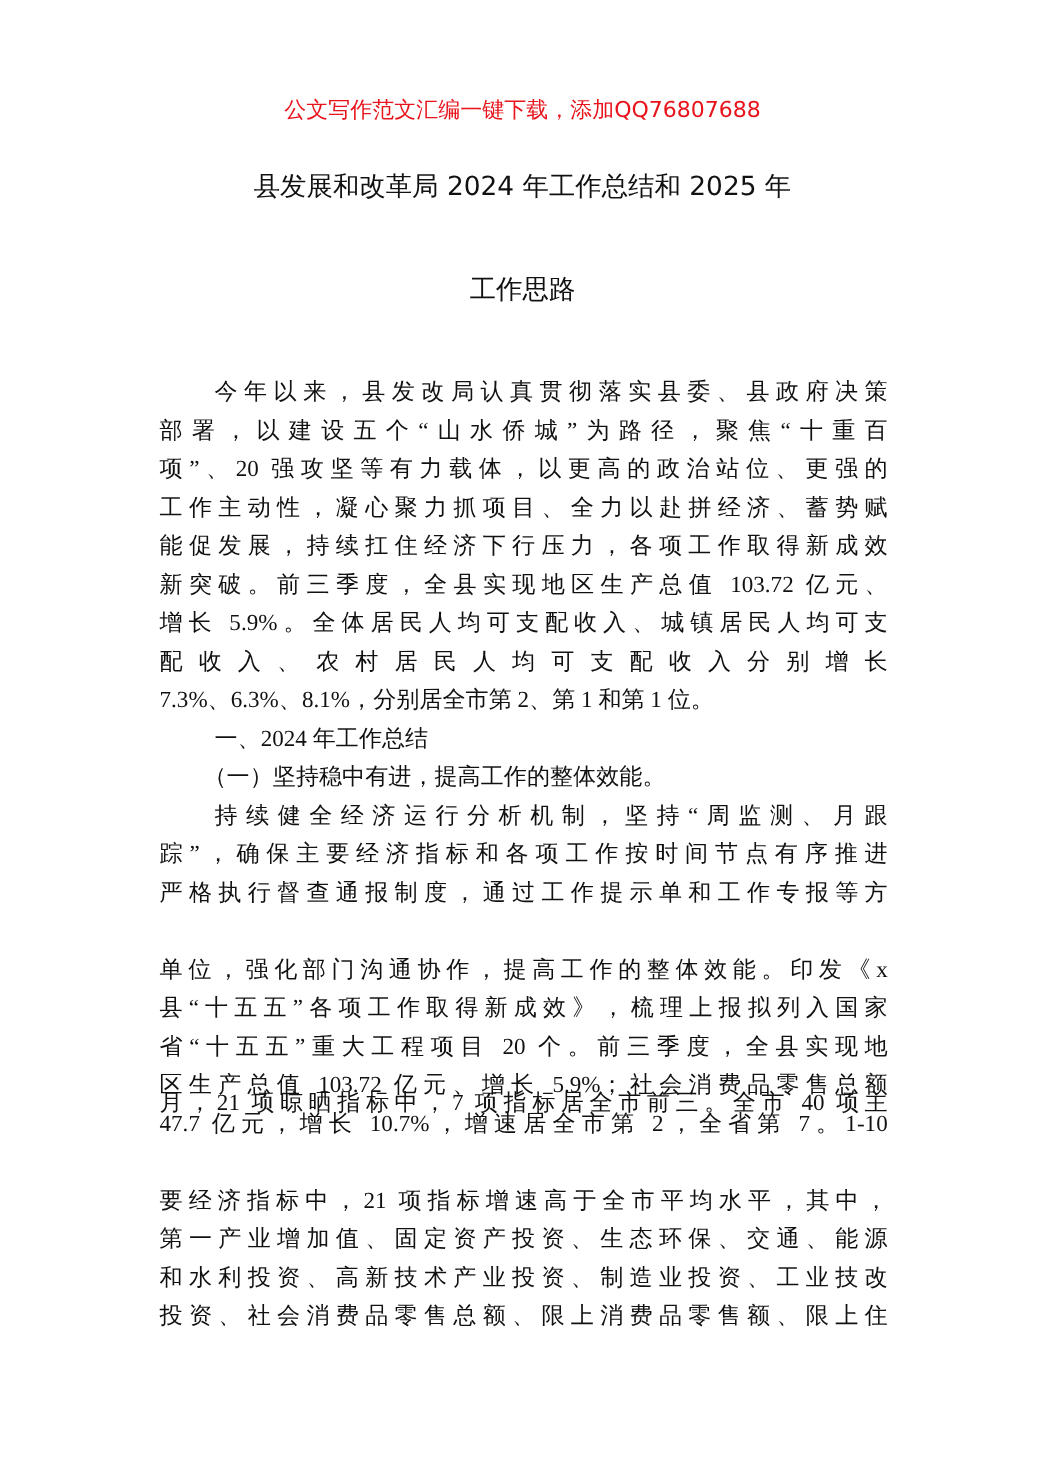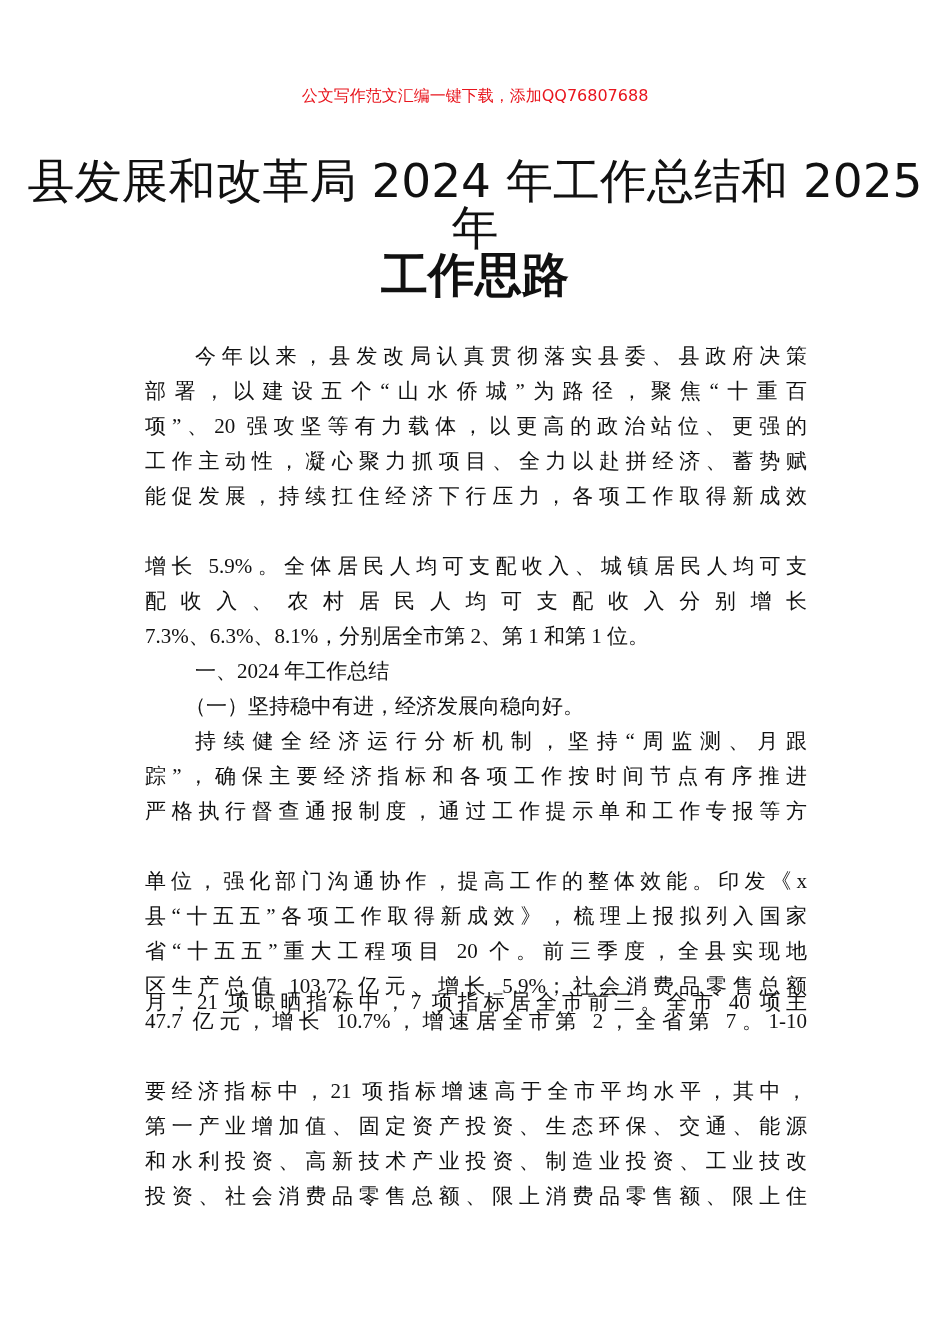--- a/index.html
+++ b/index.html
@@ -1,27 +1,27 @@
 <!DOCTYPE html>
 <html><head>
 <meta charset="utf-8">
 <style>
   html, body { margin:0; padding:0; background:#ffffff; }
   body { width:950px; height:1344px; position:relative; overflow:hidden; }
   .page { position:absolute; left:0; top:0; width:950px; height:1344px; background:#fff; }
   .header-note {
     position:absolute; top:86px; left:0; width:950px; text-align:center;
-    font-family:"DejaVu Sans", sans-serif; font-size:16px; color:#e8141c; letter-spacing:0px;
+    font-family:"DejaVu Sans", sans-serif; font-size:20px; color:#e8141c; letter-spacing:0px;
   }
   .title {
     position:absolute; left:0; width:950px; text-align:center;
-    font-family:"DejaVu Sans", "Liberation Sans", sans-serif; font-size:47px; color:#111; line-height:1;
+    font-family:"DejaVu Sans", "Liberation Sans", sans-serif; font-size:24px; color:#111; line-height:1;
   }
   .title.l1 { top:157px; }
-  .title.l2 { top:251px;font-weight:bold; }
+  .title.l2 { top:251px; }
   .body-line {
     position:absolute; left:145px; width:662px; height:34px; line-height:34px;
     font-family:"Liberation Serif", "DejaVu Sans", serif; font-size:21px; color:#111;
     white-space:nowrap; overflow:visible;
     text-align:justify; text-align-last:justify;
   }
   .body-line.indent { left:195px; width:612px; }
   .body-line.last { text-align-last:left; }
 </style>
 </head>
@@ -31,25 +31,26 @@
   <div class="header-note">公文写作范文汇编一键下载，添加QQ76807688</div>
 
   <div class="title l1">县发展和改革局 2024 年工作总结和 2025 年</div>
   <div class="title l2">工作思路</div>
 
   <div class="body-line indent" style="top:339px">今年以来，县发改局认真贯彻落实县委、县政府决策</div>
   <div class="body-line" style="top:374px">部署，以建设五个“山水侨城”为路径，聚焦“十重百</div>
   <div class="body-line" style="top:409px">项”、20 强攻坚等有力载体，以更高的政治站位、更强的</div>
   <div class="body-line" style="top:479px">能促发展，持续扛住经济下行压力，各项工作取得新成效</div>
   <div class="body-line" style="top:444px">工作主动性，凝心聚力抓项目、全力以赴拼经济、蓄势赋</div>
+  <div class="body-line" style="top:514px">新突破。前三季度，全县实现地区生产总值 103.72 亿元、</div>
   <div class="body-line" style="top:549px">增长 5.9%。全体居民人均可支配收入、城镇居民人均可支</div>
   <div class="body-line" style="top:584px">配收入、农村居民人均可支配收入分别增长</div>
   <div class="body-line last" style="top:619px">7.3%、6.3%、8.1%，分别居全市第 2、第 1 和第 1 位。</div>
   <div class="body-line indent last" style="top:654px">一、2024 年工作总结</div>
-  <div class="body-line indent last" style="top:689px;left:185px">（一）坚持稳中有进，经济发展向稳向好。</div>
+  <div class="body-line indent last" style="top:689px;left:185px">（一）坚持稳中有进，提高工作的整体效能。</div>
   <div class="body-line indent" style="top:724px">持续健全经济运行分析机制，坚持“周监测、月跟</div>
   <div class="body-line" style="top:759px">踪”，确保主要经济指标和各项工作按时间节点有序推进</div>
   <div class="body-line" style="top:794px">严格执行督查通报制度，通过工作提示单和工作专报等方</div>
   <div class="body-line" style="top:864px">单位，强化部门沟通协作，提高工作的整体效能。印发《x</div>
   <div class="body-line" style="top:899px">县“十五五”各项工作取得新成效》，梳理上报拟列入国家</div>
   <div class="body-line" style="top:934px">省“十五五”重大工程项目 20 个。前三季度，全县实现地</div>
   <div class="body-line" style="top:969px">区生产总值 103.72 亿元、增长 5.9%；社会消费品零售总额</div>
   <div class="body-line" style="top:1004px">47.7 亿元，增长 10.7%，增速居全市第 2，全省第 7。1-10</div>
   <div class="body-line" style="top:985px">月，21 项晾晒指标中，7 项指标居全市前三。全市 40 项主</div>
   <div class="body-line" style="top:1074px">要经济指标中，21 项指标增速高于全市平均水平，其中，</div>

